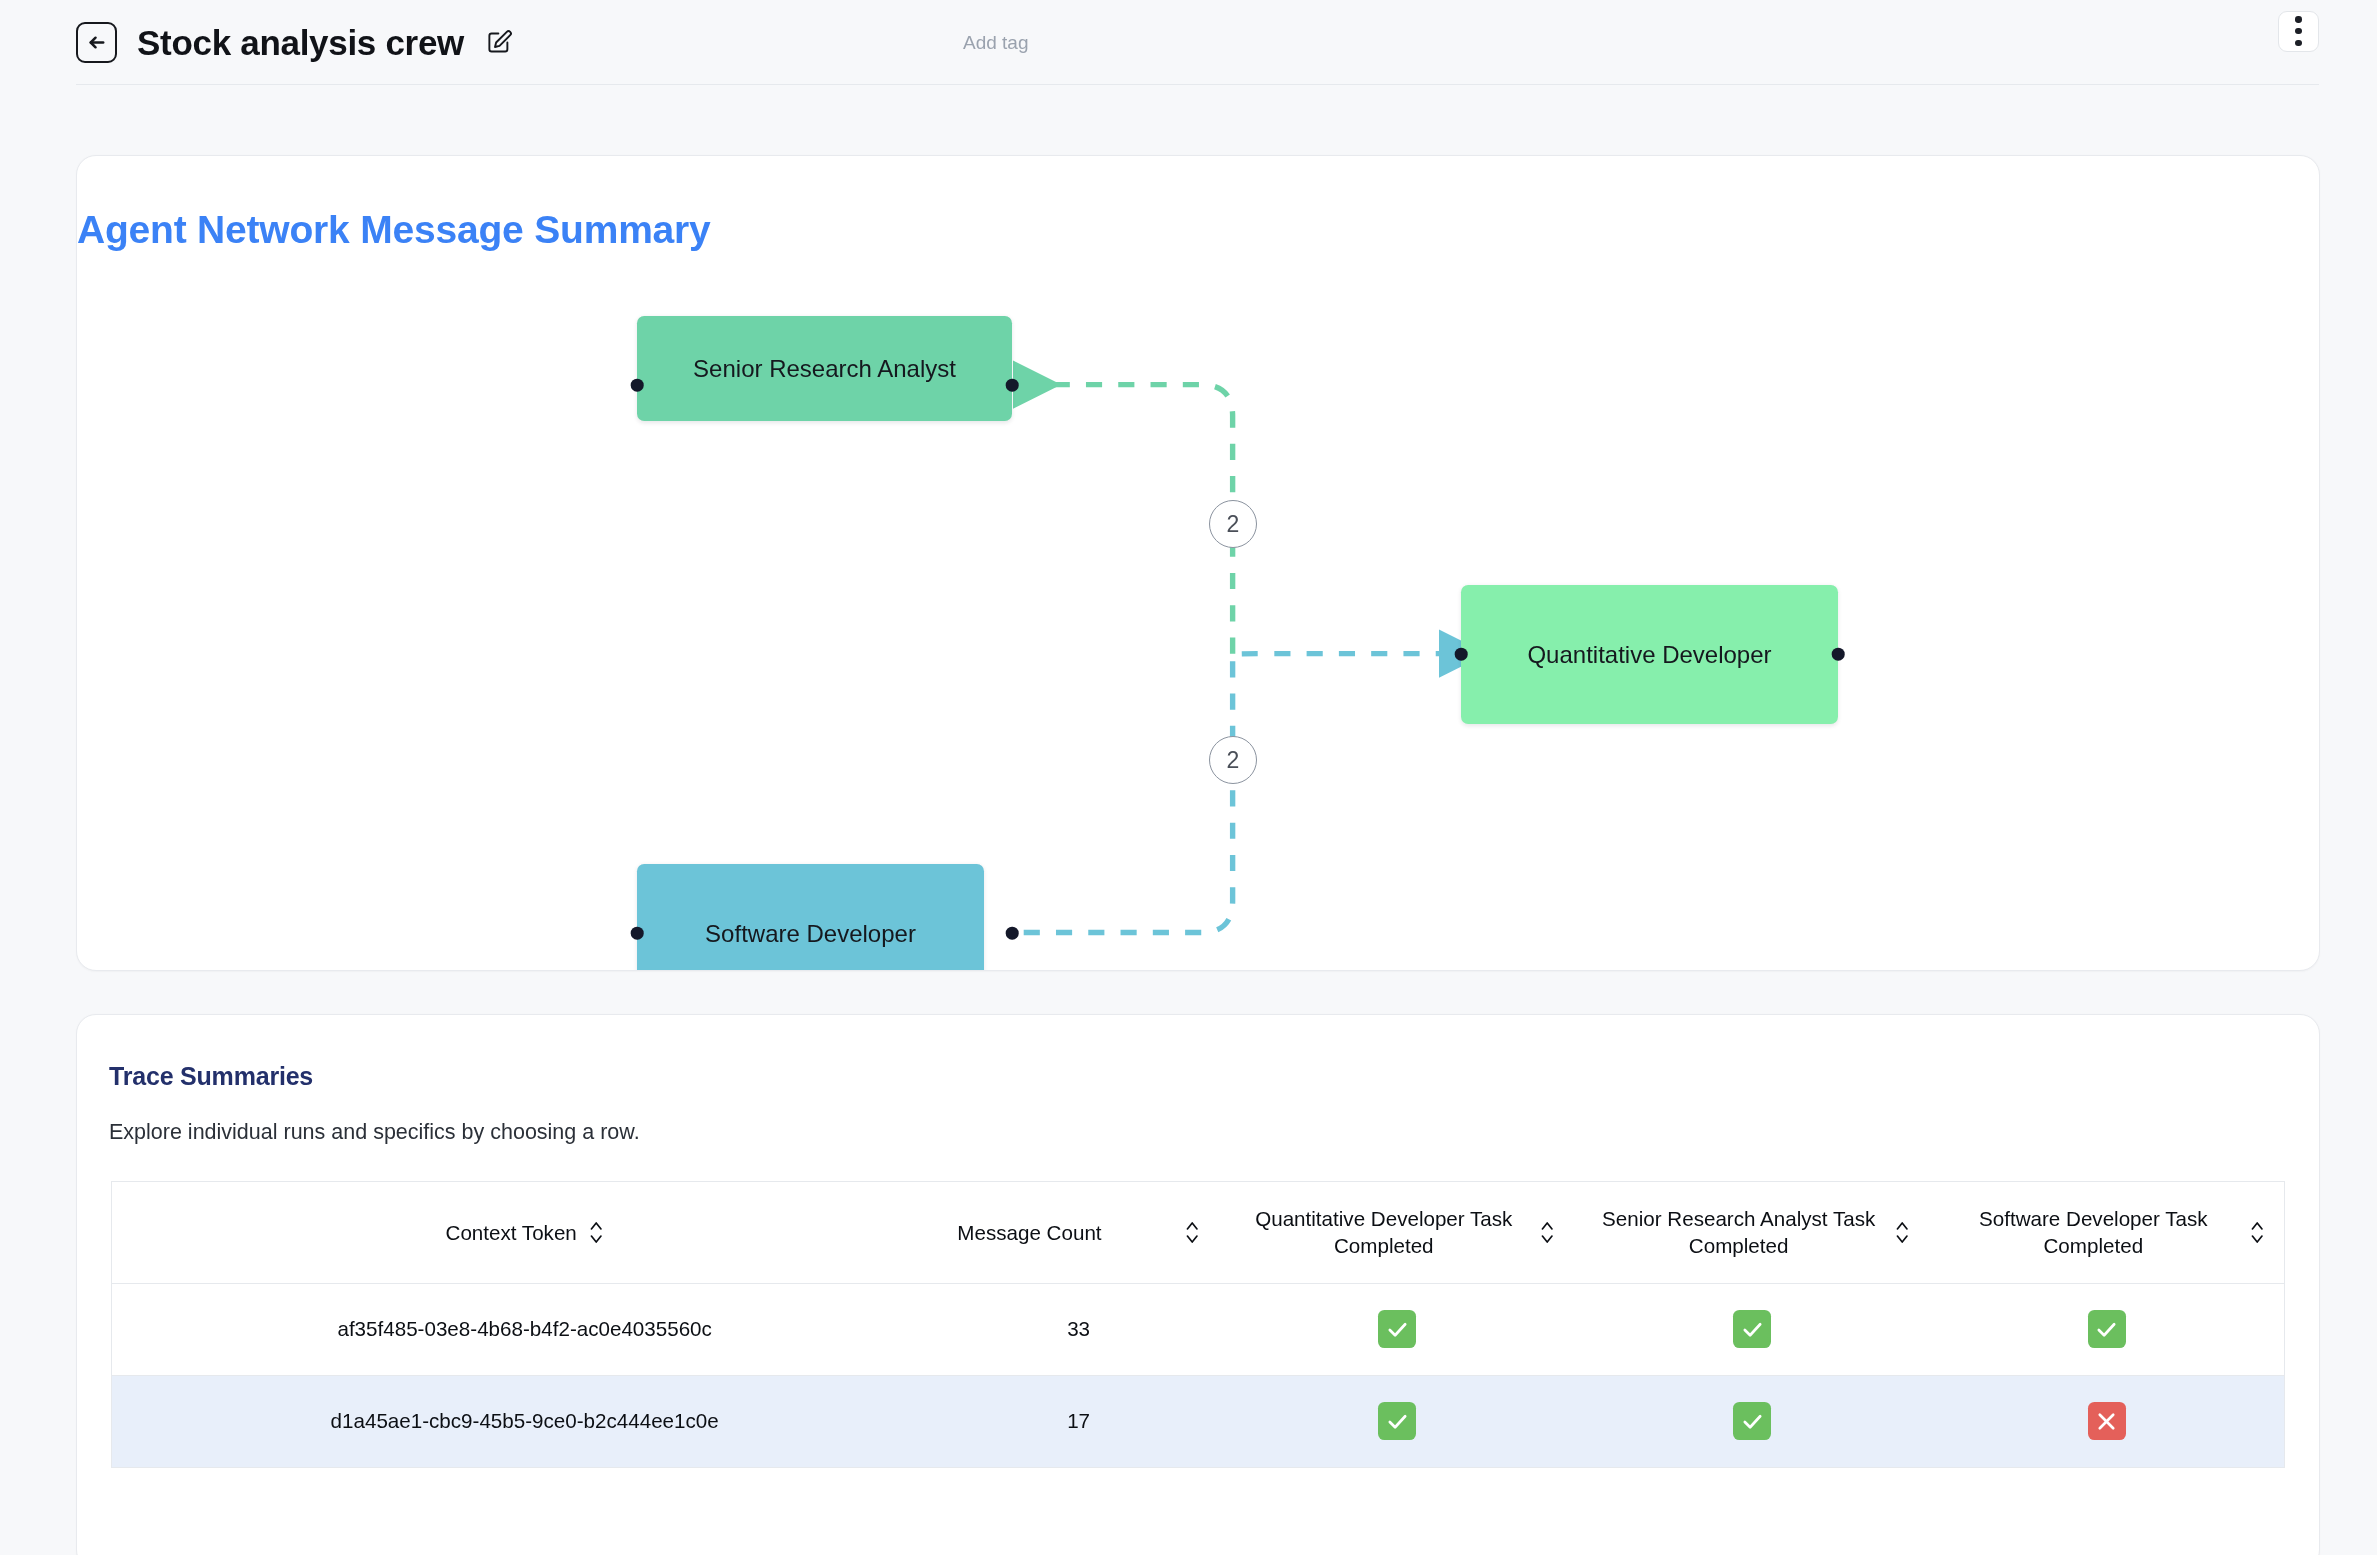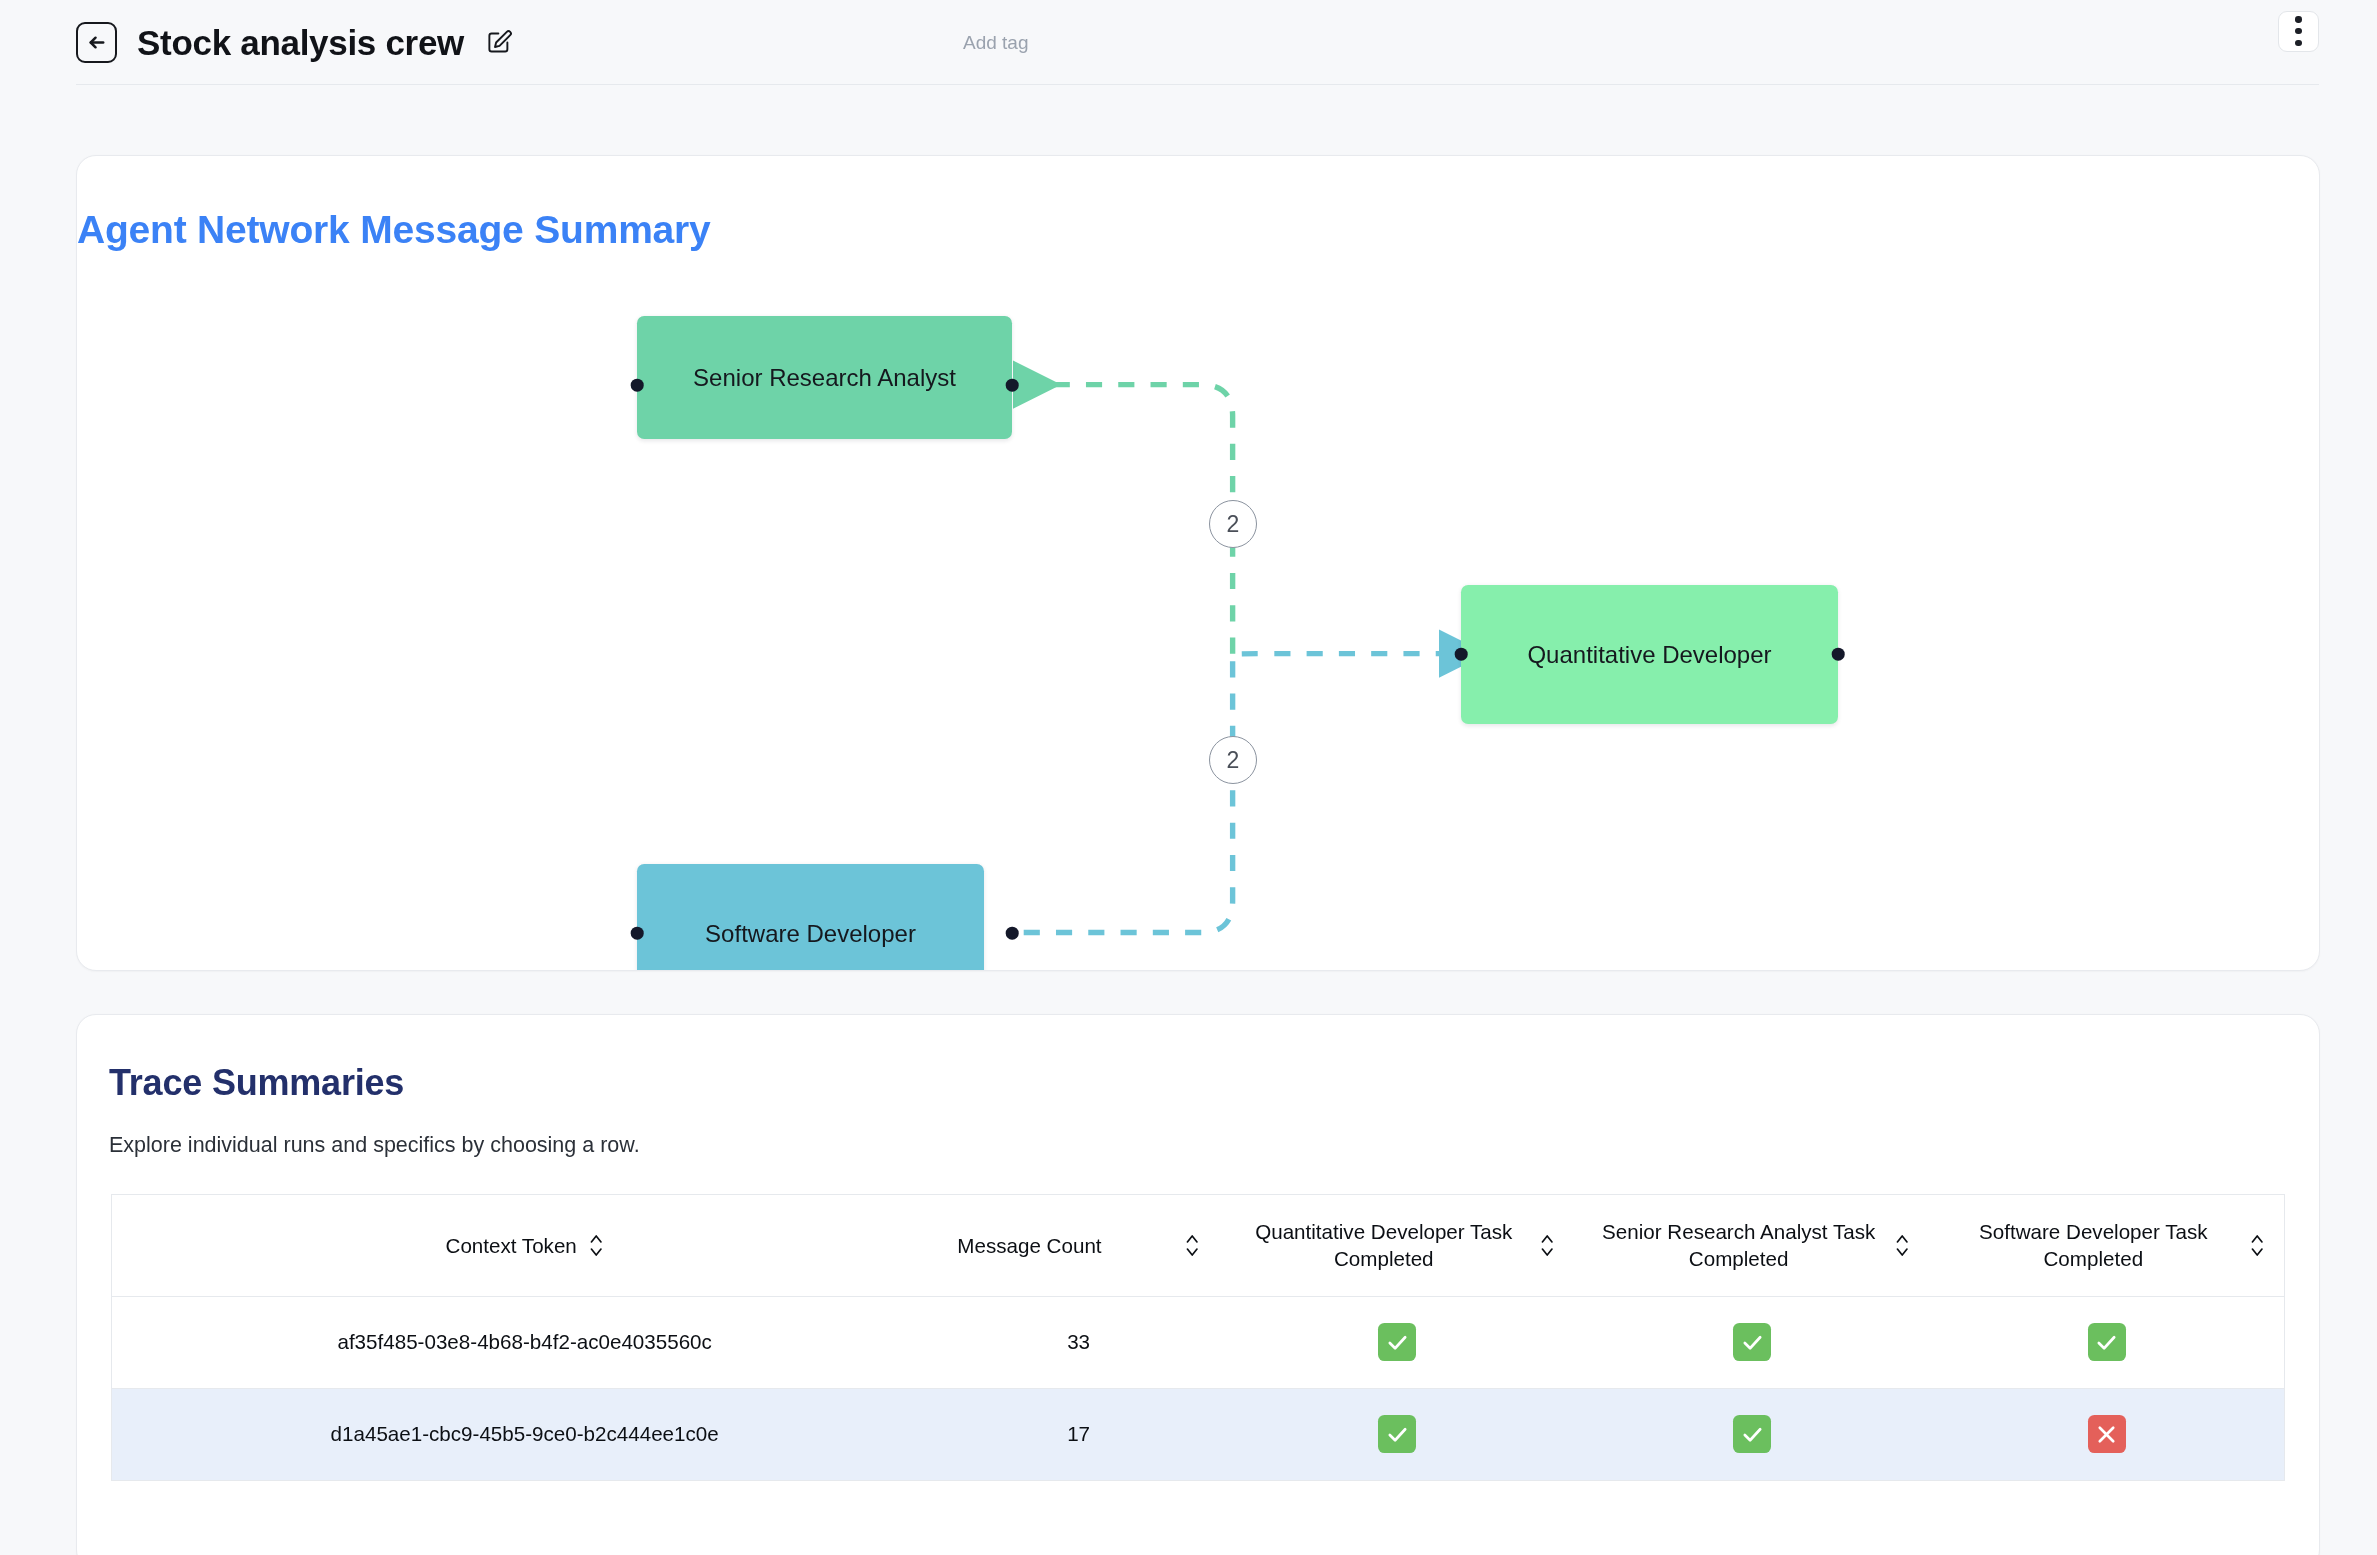--- a/index.html
+++ b/index.html
@@ -126,21 +126,21 @@
     display: flex; align-items: center; justify-content: center;
     font-size: 23px;
     color: #4a4f58;
     transform: translate(-50%, -50%);
     z-index: 5;
   }
 
   
   .trace-card { margin-top: 43px; padding: 47px 0 0 0; overflow: hidden; height: 556px; }
   .trace-title {
-    font-size: 36px; font-weight: bold; color: #23306b;
+    font-size: 25px; font-weight: bold; color: #23306b;
     padding: 0 0 0 32px; letter-spacing: -0.2px;
   }
   .trace-sub {
     font-size: 21.5px; color: #2b3038;
     padding: 29px 0 0 32px;
   }
   table.trace {
     width: calc(100% - 68px);
     margin: 36px 34px 0 34px;
     border-collapse: collapse;
@@ -224,21 +224,21 @@
         <marker id="arrow-blue-right" markerWidth="9" markerHeight="9" refX="2" refY="4.5" orient="auto">
           <path d="M0,0 L0,9 L9,4.5 z" fill="#6cc4d8"></path>
         </marker>
       </defs>
 
       <path d="M 1288 555 L 1288 290 Q 1288 255 1253 255 L 1055 255" fill="none" stroke="#6ed3a8" stroke-width="6" stroke-dasharray="18 18" stroke-linecap="butt" marker-end="url(#arrow-green-left)"></path>
 
       <path d="M 1055 866 L 1253 866 Q 1288 866 1288 831 L 1288 556 Q 1288 555 1323 555 L 1530 555" fill="none" stroke="#6cc4d8" stroke-width="6" stroke-dasharray="18 18" stroke-linecap="butt" marker-end="url(#arrow-blue-right)"></path>
     </svg>
 
-    <div class="node" style="left:560px; top:160px; width:375px; height:123px; background:#6ed3a8;align-items:center;">
+    <div class="node" style="left:560px; top:160px; width:375px; height:105px; background:#6ed3a8;align-items:center;">
       <span>Senior Research Analyst</span>
     </div>
     <div class="handle" style="left:560px; top:229px;"></div>
     <div class="handle" style="left:935px; top:229px;"></div>
 
     <div class="node" style="left:1384px; top:429px; width:377px; height:139px; background:#86efac;">
       <span>Quantitative Developer</span>
     </div>
     <div class="handle" style="left:1384px; top:498px;"></div>
     <div class="handle" style="left:1761px; top:498px;"></div>

